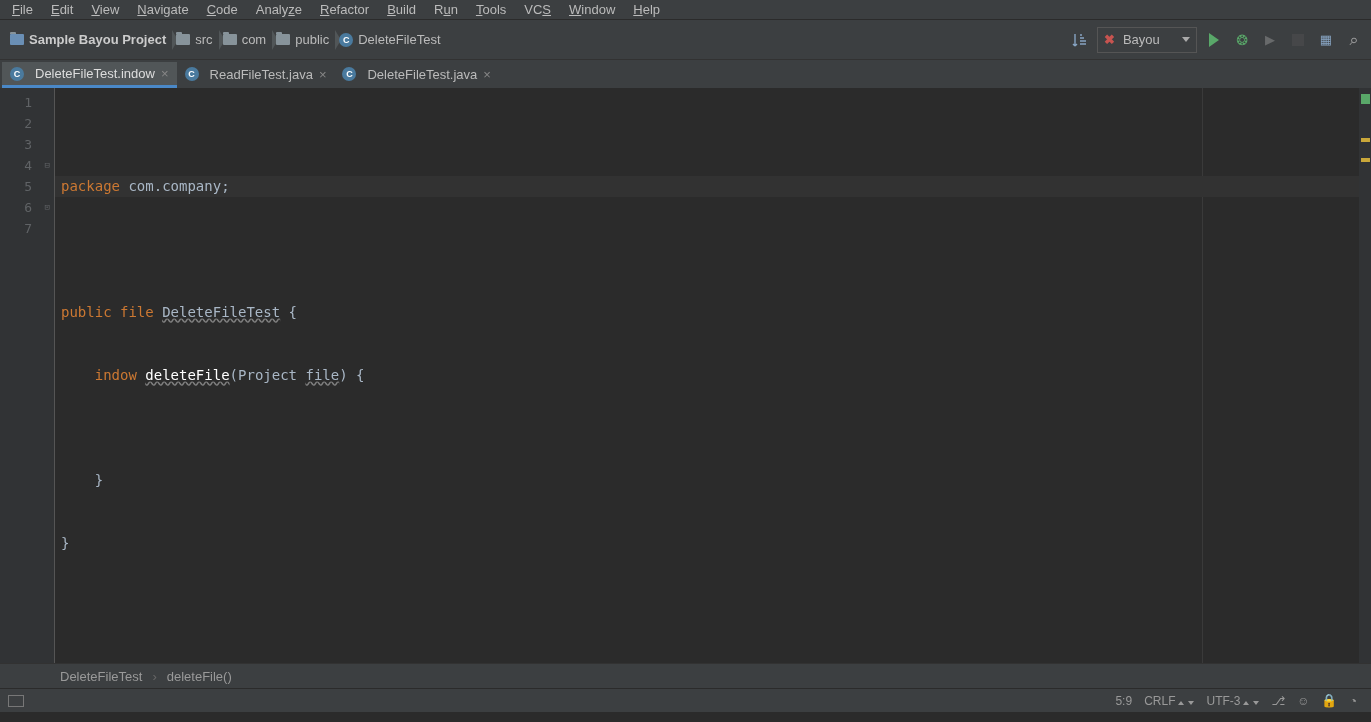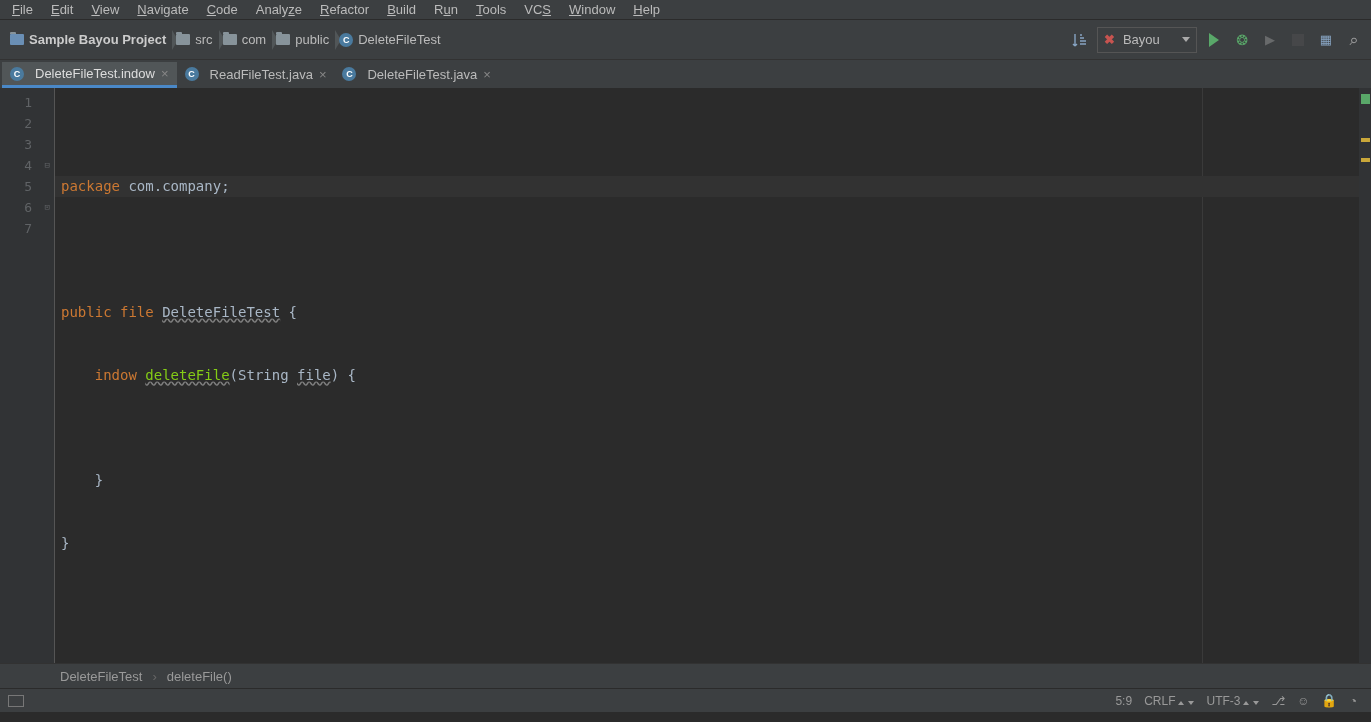--- a/index.html
+++ b/index.html
@@ -166,21 +166,21 @@
     <div>7</div>
     <span class="fold" style="top:67px">⊟</span>
     <span class="fold" style="top:109px">⊡</span>
   </div>
   <div class="code">
     <div class="right-margin"></div>
     <div class="caret-line"></div>
     <div class="c-row"><span class="kw">package</span><span class="pkg"> com.company;</span></div>
     <div class="c-row">&nbsp;</div>
     <div class="c-row"><span class="kw">public file </span><span class="warn">DeleteFileTest</span><span> {</span></div>
-    <div class="c-row"><span class="kw">    indow </span><span class="warn" style="color:#84cc16">deleteFile</span><span>(String </span><span class="warn">file</span><span>) {</span></div>
+    <div class="c-row"><span class="kw">    indow </span><span class="warn" style="color:#ffffff">deleteFile</span><span>(Project </span><span class="warn">file</span><span>) {</span></div>
     <div class="c-row"></div>
     <div class="c-row">    }</div>
     <div class="c-row">}</div>
   </div>
   <div class="right-strip">
     <div class="strip-mark" style="top:6px;background:#59a869;height:10px"></div>
     <div class="strip-mark" style="top:50px"></div>
     <div class="strip-mark" style="top:70px"></div>
   </div>
 </div>

